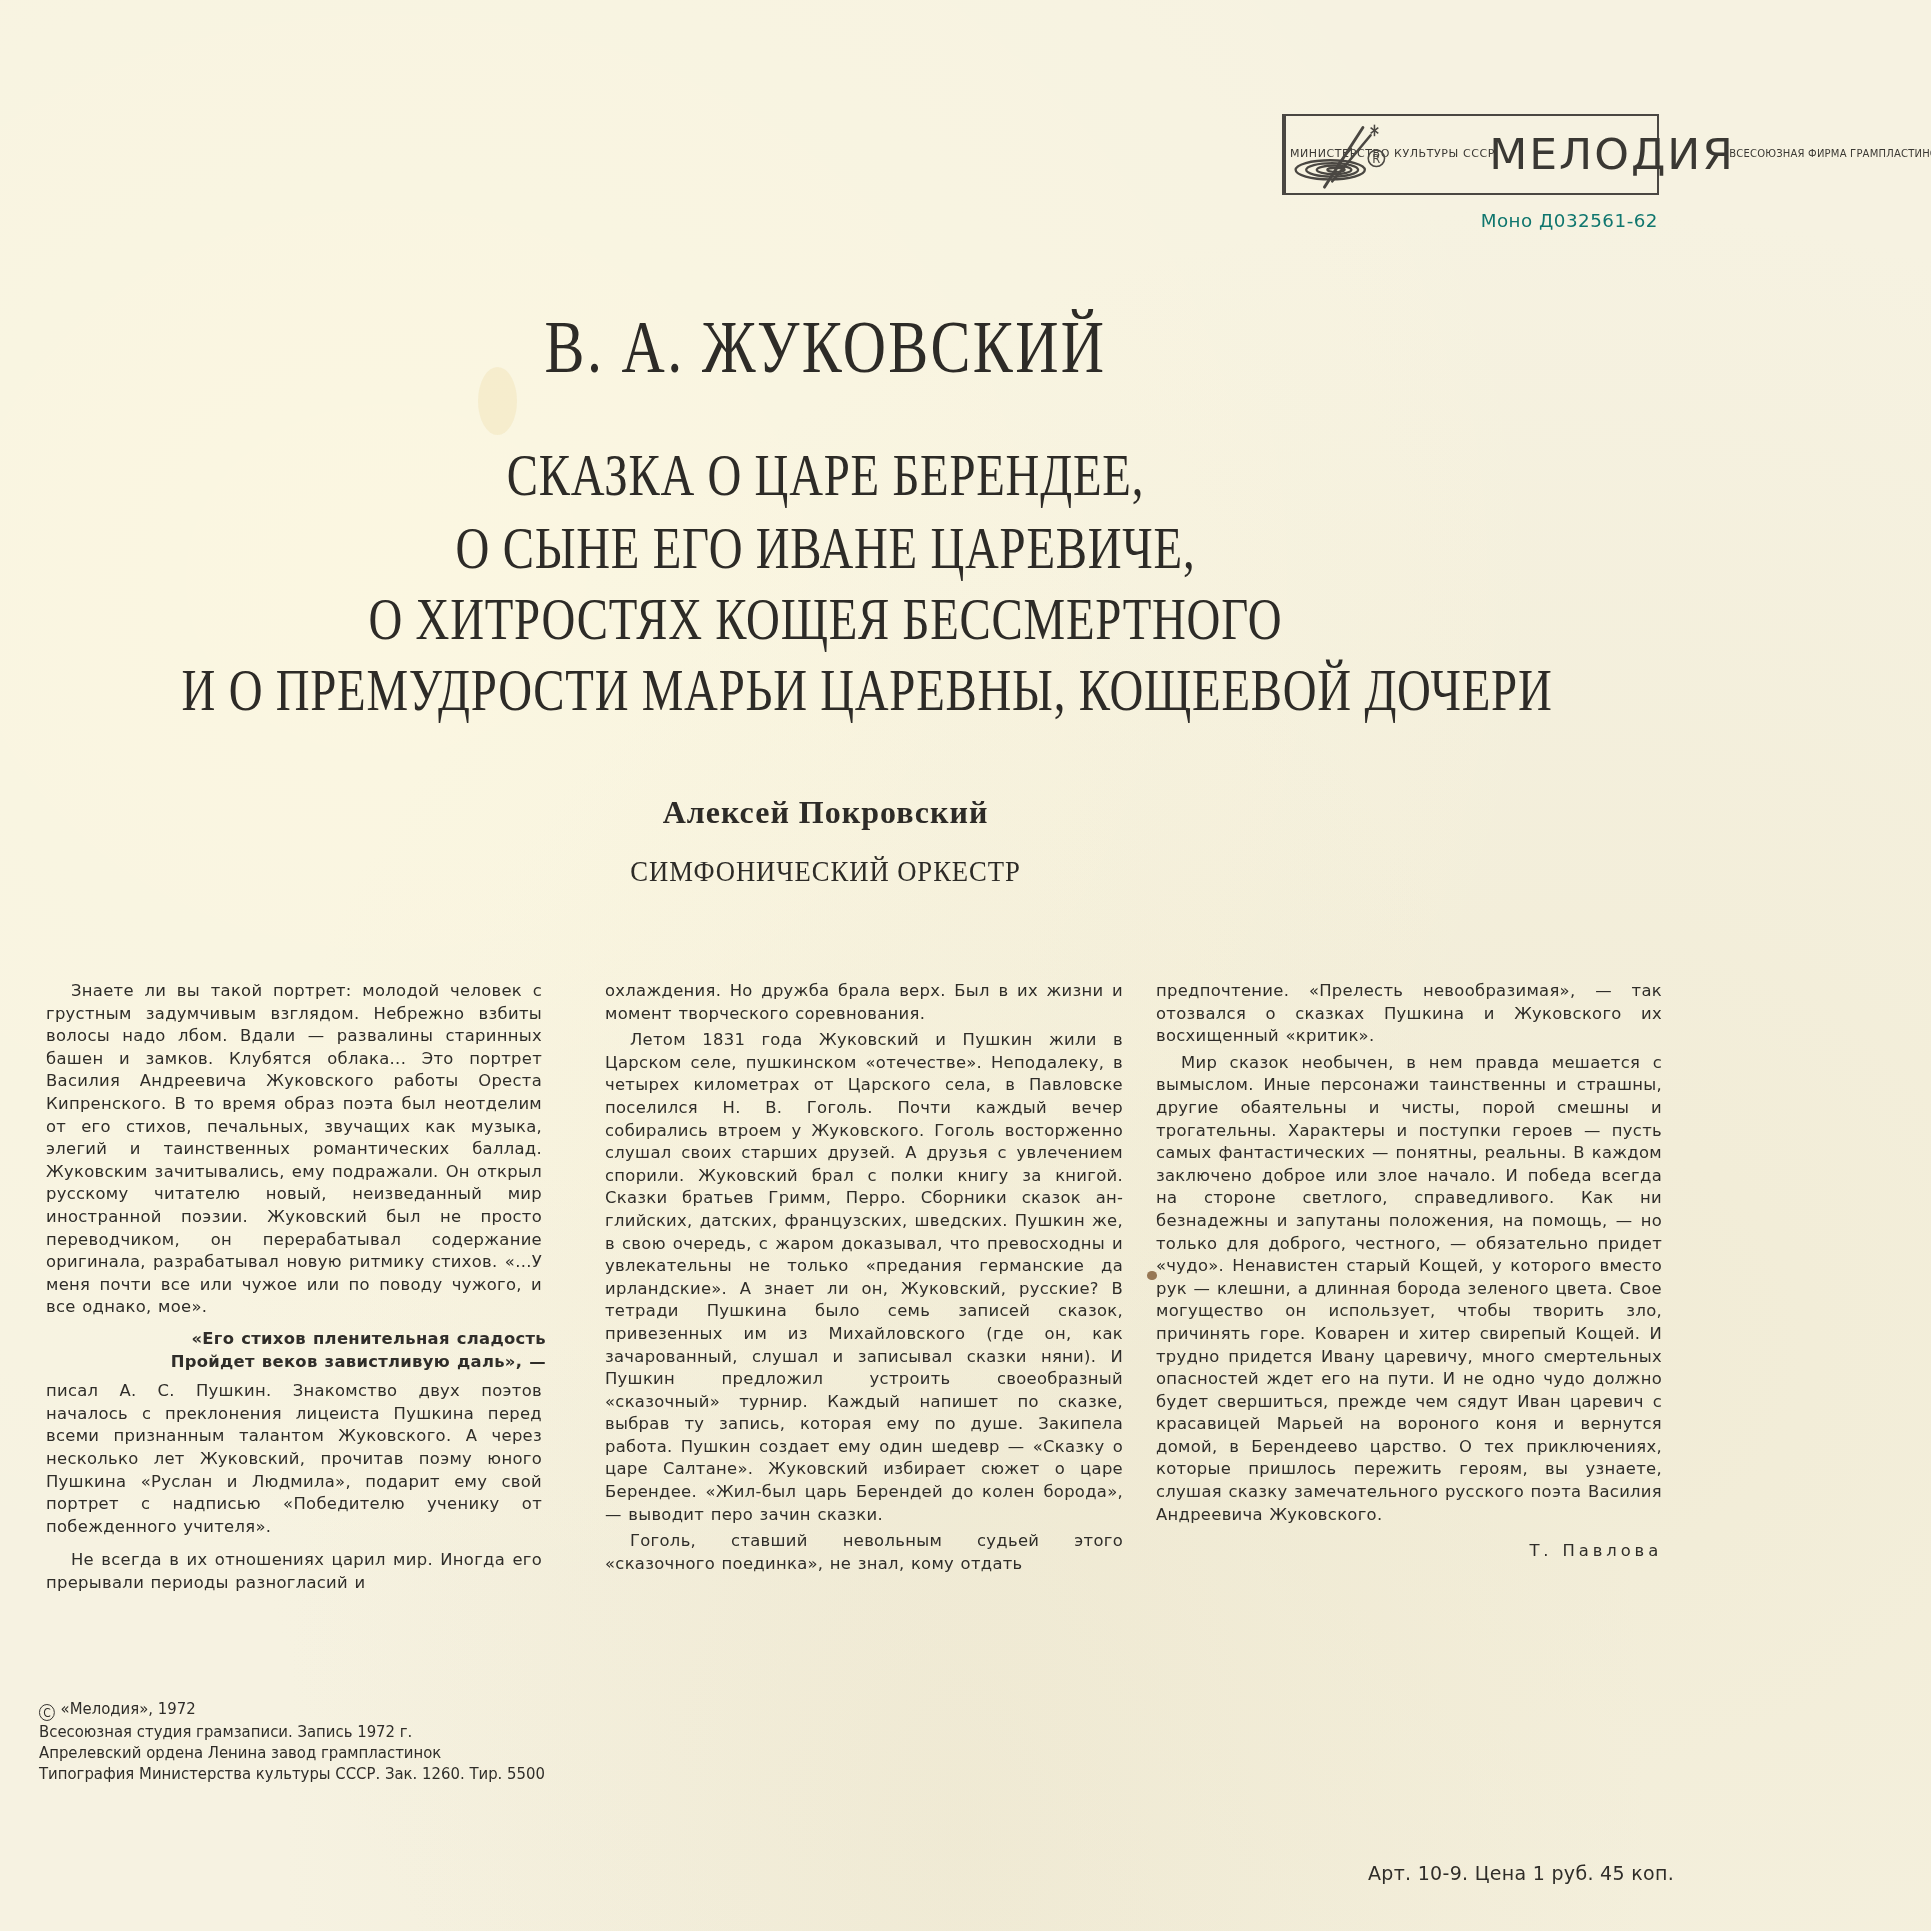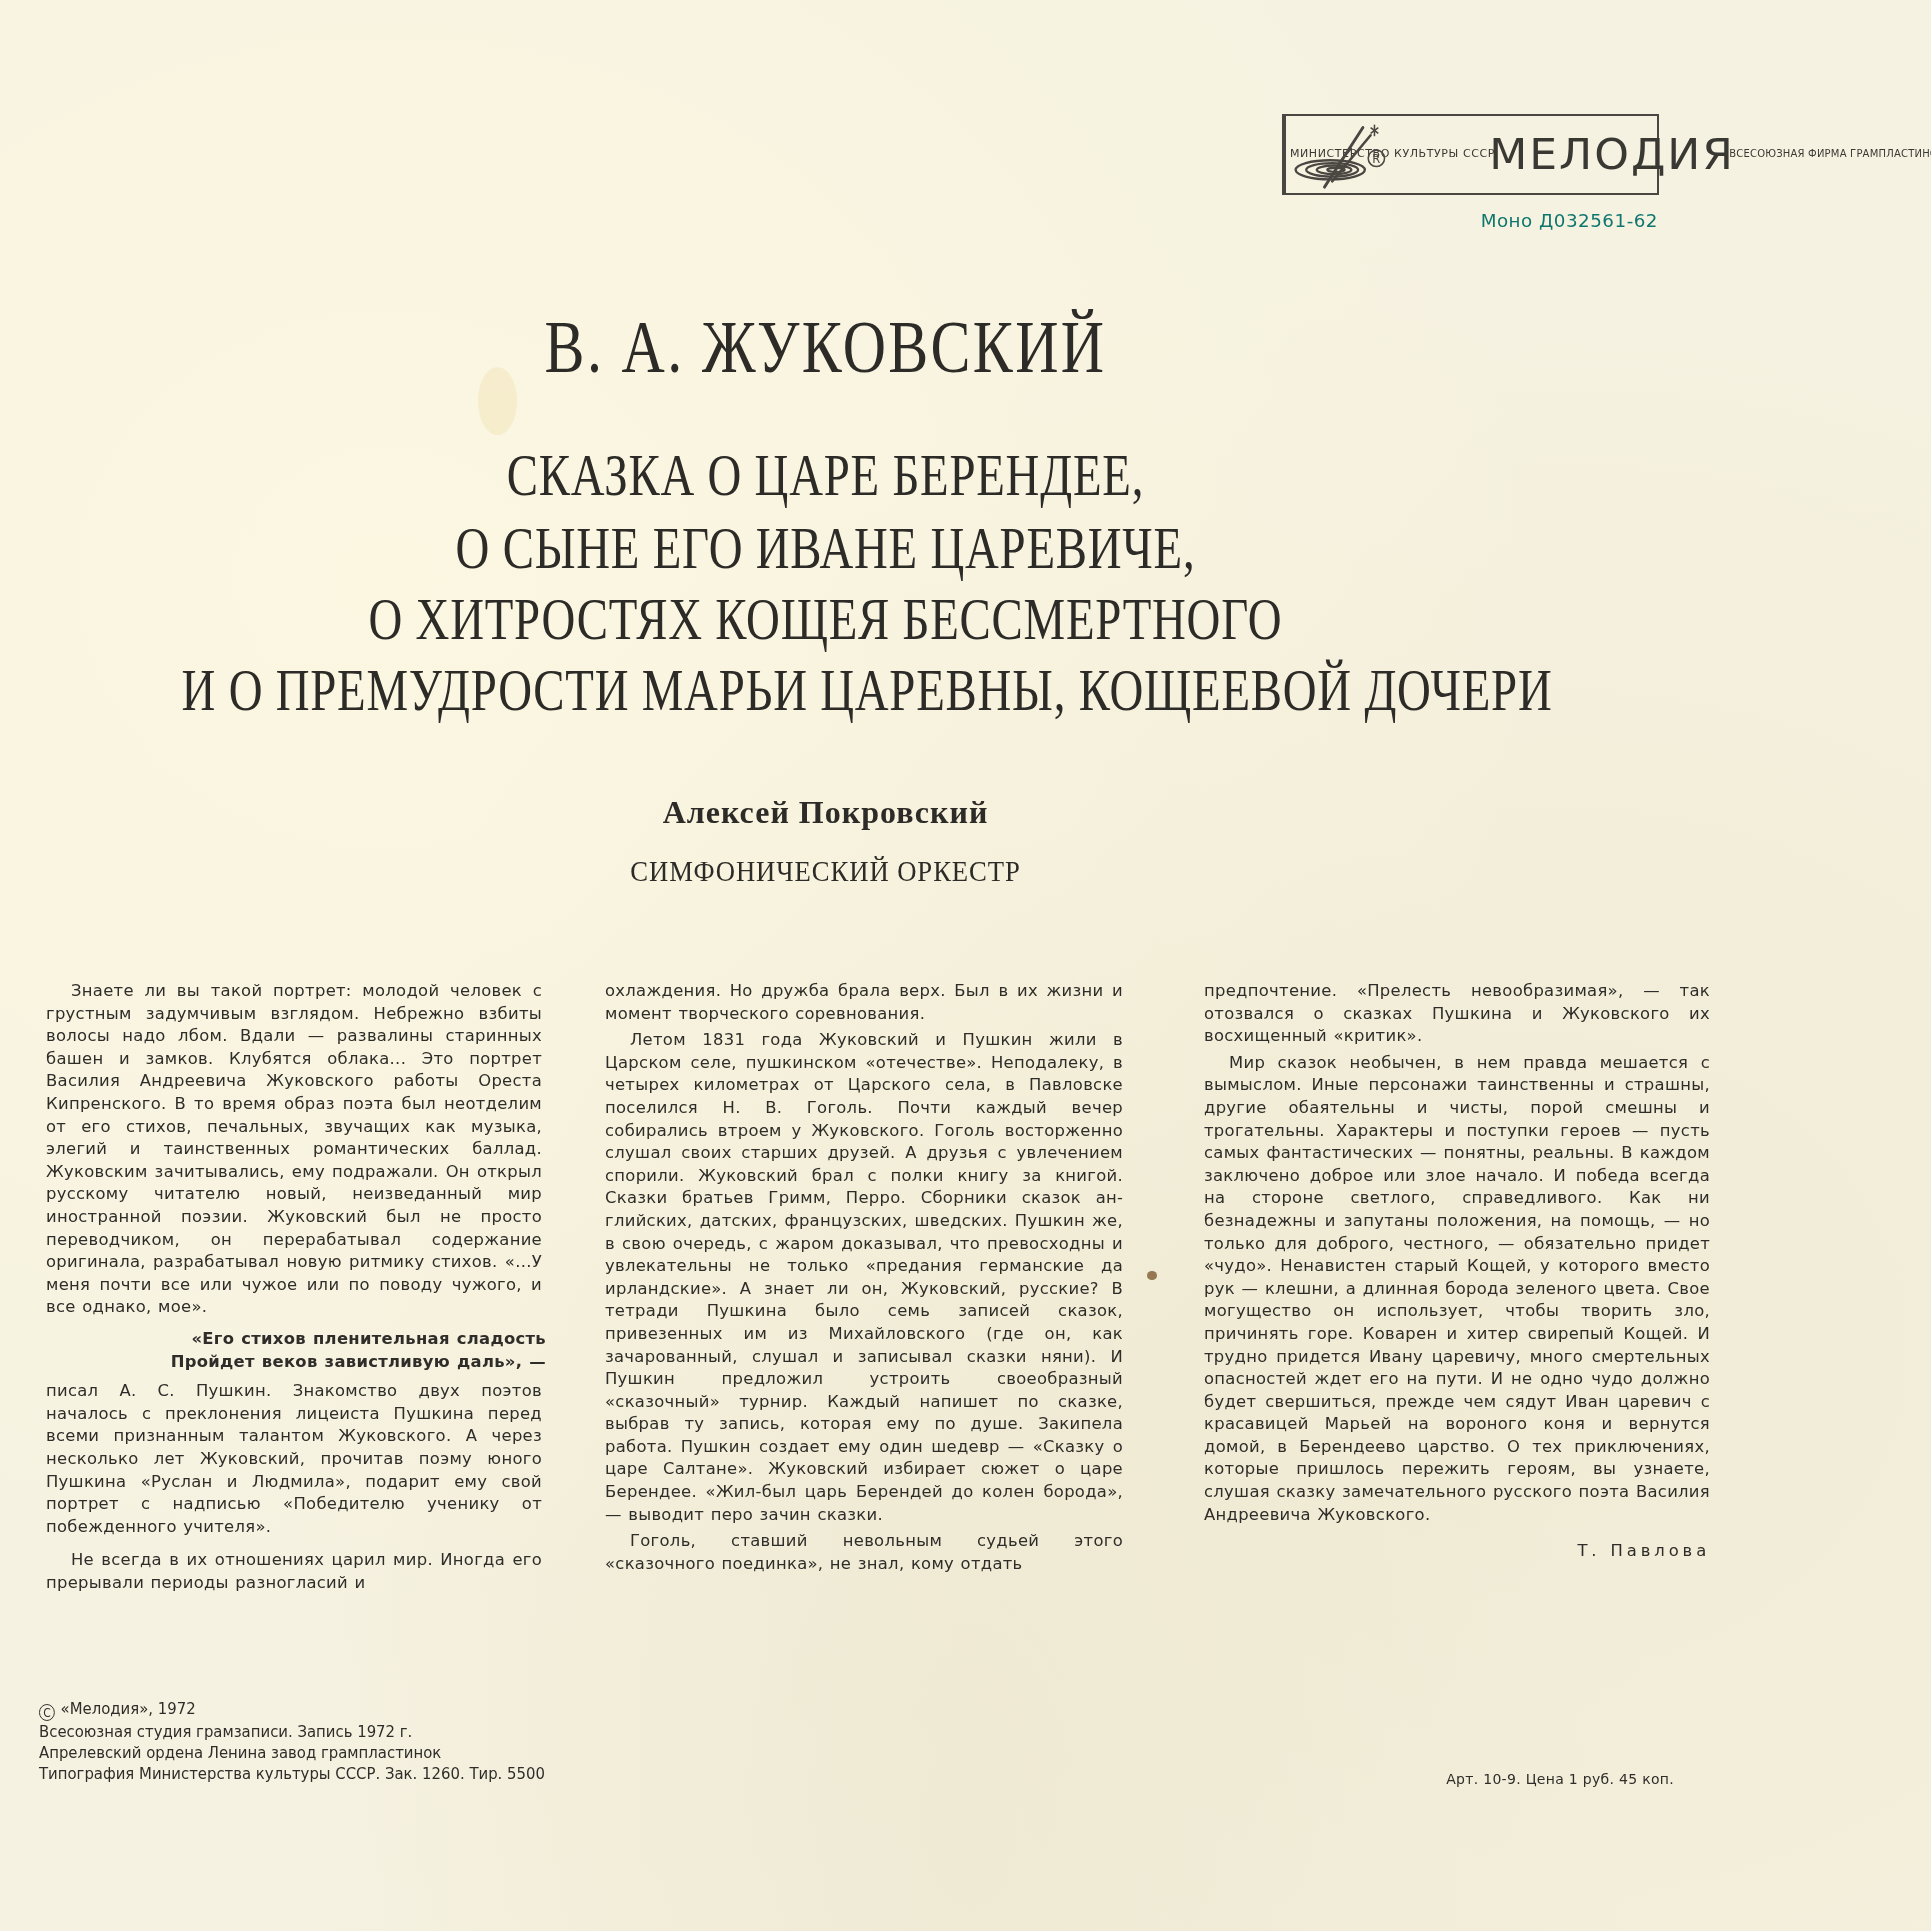--- a/index.html
+++ b/index.html
@@ -146,21 +146,21 @@
       font-size: 16.4px;
       line-height: 22.6px;
       color: #2f2d29;
       text-align: justify;
       hyphens: manual;
       letter-spacing: 0.3px;
       word-spacing: 1px;
     }
     .col-1 { left: 42px;  width: 504px; }
     .col-2 { left: 601px; width: 526px; }
-    .col-3 { left: 1200px; width: 514px; }
+    .col-3 { left: 1152px; width: 514px; }
     .col p {
       margin: 4px;
       text-indent: 25px;
     }
     .col p.cont { text-indent: 0; }
     .col p.gap { margin-top: 10.6px; }
     .verse {
       margin: 7.7px 0 7.7px 0;
       text-align: right;
       text-indent: 0;
@@ -197,23 +197,23 @@
       font-size: 11.6px;
       line-height: 17.4px;
       text-align: center;
       vertical-align: -2.9px;
       margin-right: 5.8px;
       box-sizing: border-box;
     }
     .price {
       position: absolute;
       right: 257px;
-      top: 1771px;
-      font-family: "DejaVu Sans", sans-serif;
-      font-size: 14px;
+      top: 1862px;
+      font-family: "DejaVu Sans", sans-serif;
+      font-size: 19px;
       color: #2f2d29;
       white-space: nowrap;
       letter-spacing: 0.3px;
     }
 
     
     .stain {
       position: absolute;
       border-radius: 50%;
       pointer-events: none;

